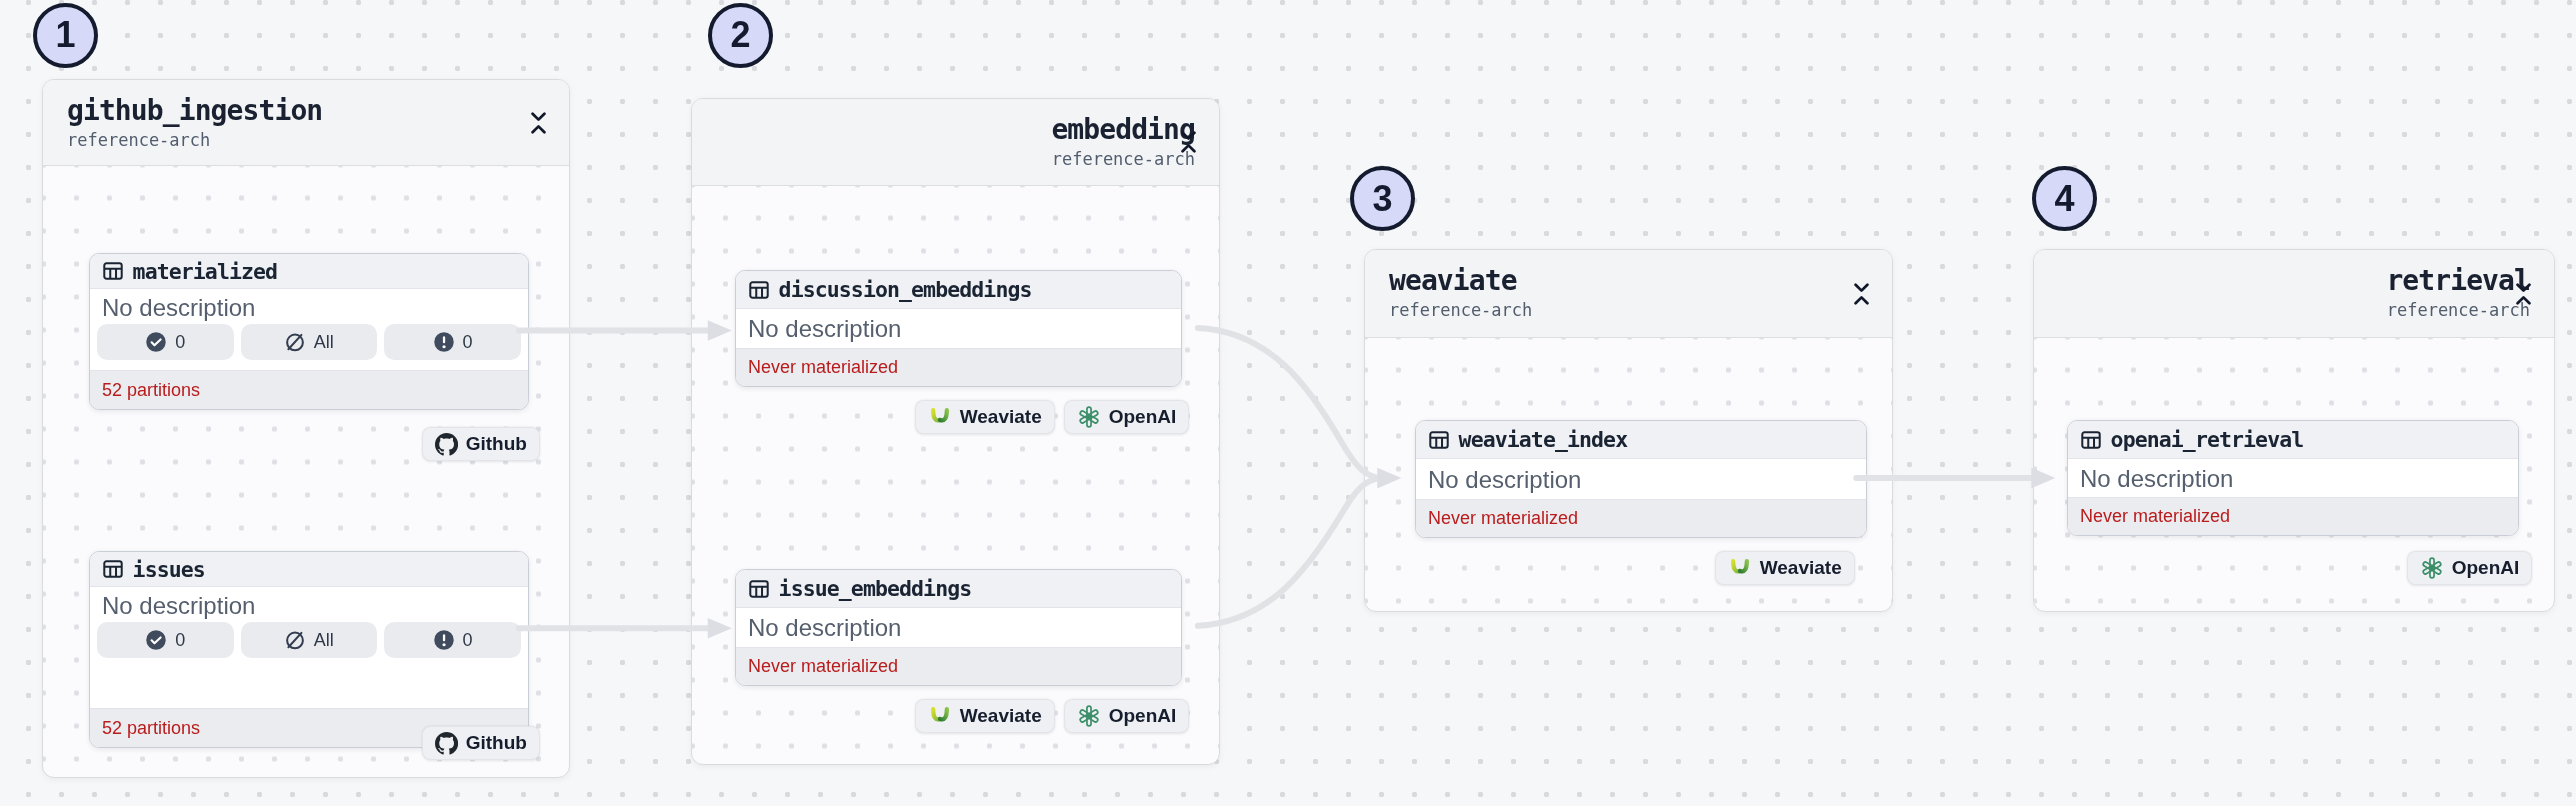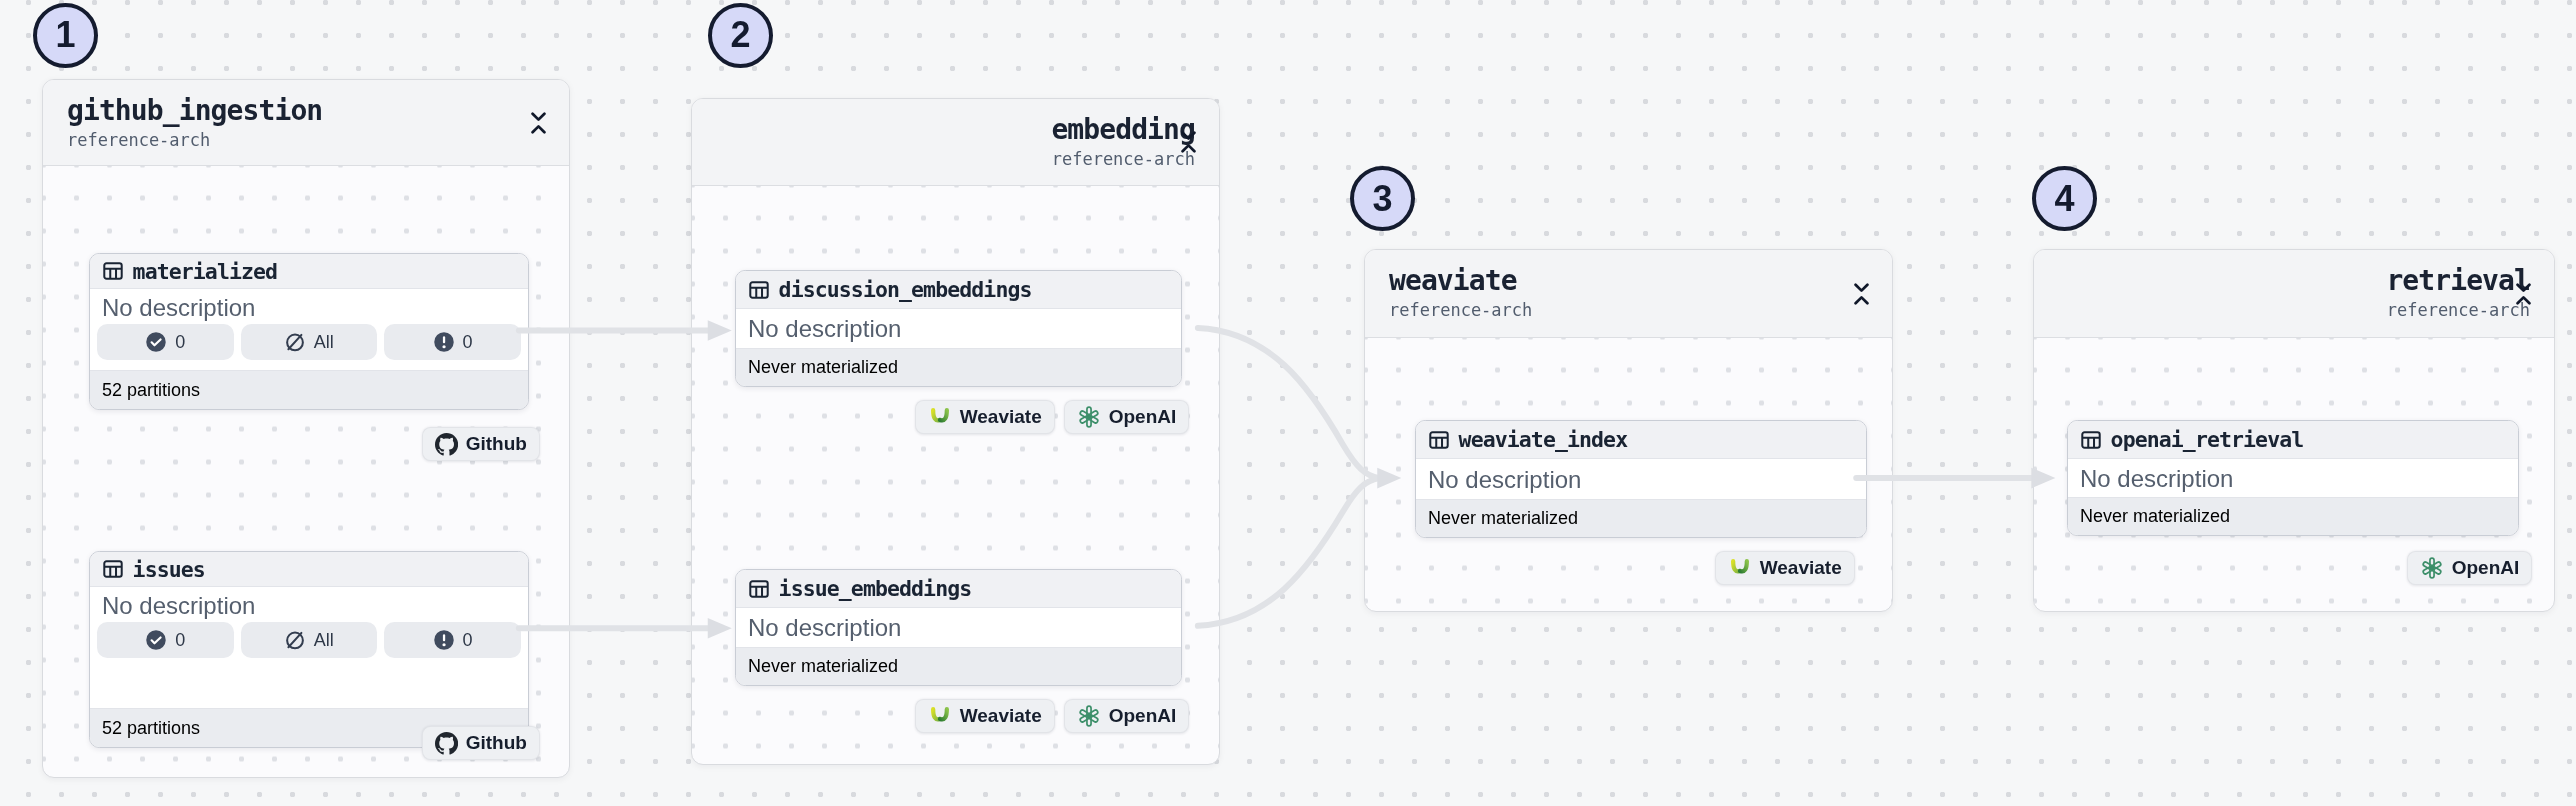--- a/index.html
+++ b/index.html
@@ -64,21 +64,21 @@
   .nodeB .desc-row{flex:1;display:flex;align-items:center;padding:0 12px;background:#fff;}
   .nodeB .desc-row .desc{margin:0;}
   .pills{display:flex;gap:6.9px;margin:1.7px 6.9px 10.3px 6.9px;}
   .pill{
     flex:1;height:36px;border-radius:10.3px;background:#e9ebef;
     display:flex;align-items:center;justify-content:center;gap:7.7px;
   }
   .pill-label{font-size:18px;color:#2e3848;font-weight:500;}
   .node-footer{
     flex:none;display:flex;align-items:center;padding:12px 12px;background:#eaecf0;
-    border-top:1.7px solid #e2e4e9;box-sizing:border-box;font-size:18px;color:#000000;
+    border-top:1.7px solid #e2e4e9;box-sizing:border-box;font-size:18px;color:#b91c1c;
   }
   .nodeA .node-footer{height:39px;}
   .nodeB .node-footer{height:38px;}
   
   .tag{
     position:absolute;height:34px;border-radius:8.6px;background:#eef0f3;
     border:0.9px solid rgba(20,28,45,.05);box-sizing:border-box;
     display:flex;align-items:center;justify-content:center;gap:7.7px;padding:0 12px;
     box-shadow:0 0.9px 2.6px rgba(20,28,45,.10);cursor:pointer;z-index:3;
   }

